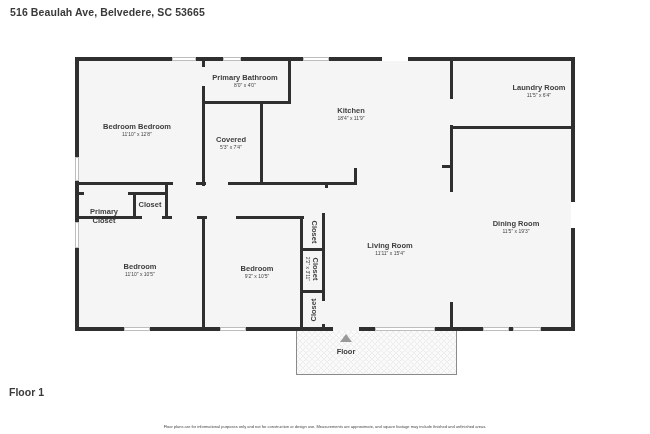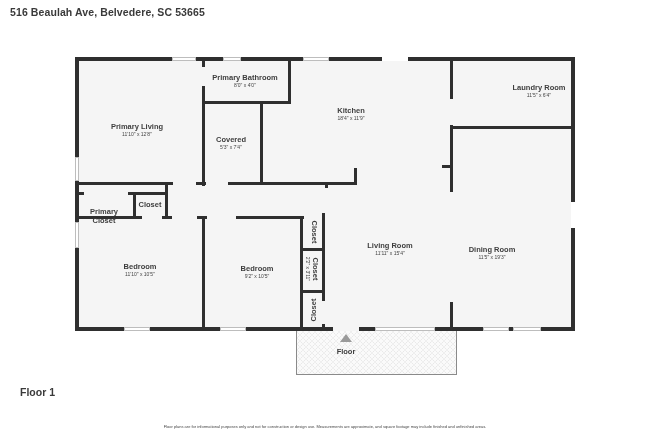--- a/index.html
+++ b/index.html
@@ -1,18 +1,18 @@
 <!DOCTYPE html>
 <html><head>
 <meta charset="utf-8">
 <style>
   html, body { margin:0; padding:0; background:#ffffff; }
   body { width:650px; height:434px; position:relative; overflow:hidden; font-family:"Liberation Sans", "DejaVu Sans", sans-serif; }
   .title { position:absolute; left:10px; top:6px; font-size:10.5px; font-weight:bold; color:#3a3a3a; letter-spacing:0.1px; }
-  .floor-label { position:absolute; left:20px; top:386px; font-size:10.5px; font-weight:bold; color:#3a3a3a; }
+  .floor-label { position:absolute; left:9px; top:386px; font-size:10.5px; font-weight:bold; color:#3a3a3a; }
   .disclaimer { position:absolute; left:0; width:650px; top:424px; text-align:center; font-size:4px; color:#444; }
   .plan { position:absolute; left:0; top:0; width:650px; height:434px; }
   .floor { position:absolute; background:#f5f5f5; }
   .wall { position:absolute; background:#2f2f2f; }
   .window { position:absolute; background:#ffffff; border:1px solid #bdbdbd; box-sizing:border-box; }
   .opening { position:absolute; background:#f5f5f5; }
   .room-label { position:absolute; text-align:center; color:#3d3d3d; transform:translate(-50%,-50%); white-space:nowrap; }
   .room-name { font-size:7.5px; font-weight:bold; display:block; line-height:9px; }
   .room-dim { font-size:5px; display:block; line-height:7px; color:#444; }
   .vert { transform:translate(-50%,-50%) rotate(90deg); }
@@ -88,40 +88,40 @@
   <div class="wall" style="left:300px;top:290px;width:25px;height:3px;"></div>
   <div class="wall" style="left:322px;top:324px;width:3px;height:5px;"></div>
 
   <div class="wall" style="left:450px;top:59px;width:3px;height:40px;"></div>
   <div class="wall" style="left:450px;top:125px;width:3px;height:67px;"></div>
   <div class="wall" style="left:450px;top:126px;width:123px;height:3px;"></div>
   <div class="wall" style="left:442px;top:165px;width:9px;height:3px;"></div>
   <div class="wall" style="left:450px;top:302px;width:3px;height:27px;"></div>
 
   <div class="room-label" style="left:137px;top:130px;">
-    <span class="room-name">Primary Living</span>
+    <span class="room-name">Bedroom Bedroom</span>
     <span class="room-dim">11'10" x 12'8"</span>
   </div>
   <div class="room-label" style="left:245px;top:81px;">
     <span class="room-name">Primary Bathroom</span>
     <span class="room-dim">8'0" x 4'0"</span>
   </div>
   <div class="room-label" style="left:231px;top:143px;">
     <span class="room-name">Covered</span>
     <span class="room-dim">5'3" x 7'4"</span>
   </div>
   <div class="room-label" style="left:351px;top:114px;">
     <span class="room-name">Kitchen</span>
     <span class="room-dim">18'4" x 11'9"</span>
   </div>
   <div class="room-label" style="left:539px;top:91px;">
     <span class="room-name">Laundry Room</span>
     <span class="room-dim">11'5" x 6'4"</span>
   </div>
-  <div class="room-label" style="left:492px;top:227px;margin-top:26px;">
+  <div class="room-label" style="left:516px;top:227px;">
     <span class="room-name">Dining Room</span>
     <span class="room-dim">11'5" x 19'3"</span>
   </div>
   <div class="room-label" style="left:390px;top:249px;">
     <span class="room-name">Living Room</span>
     <span class="room-dim">11'11" x 15'4"</span>
   </div>
   <div class="room-label" style="left:104px;top:216px;">
     <span class="room-name">Primary</span>
     <span class="room-name">Closet</span>

